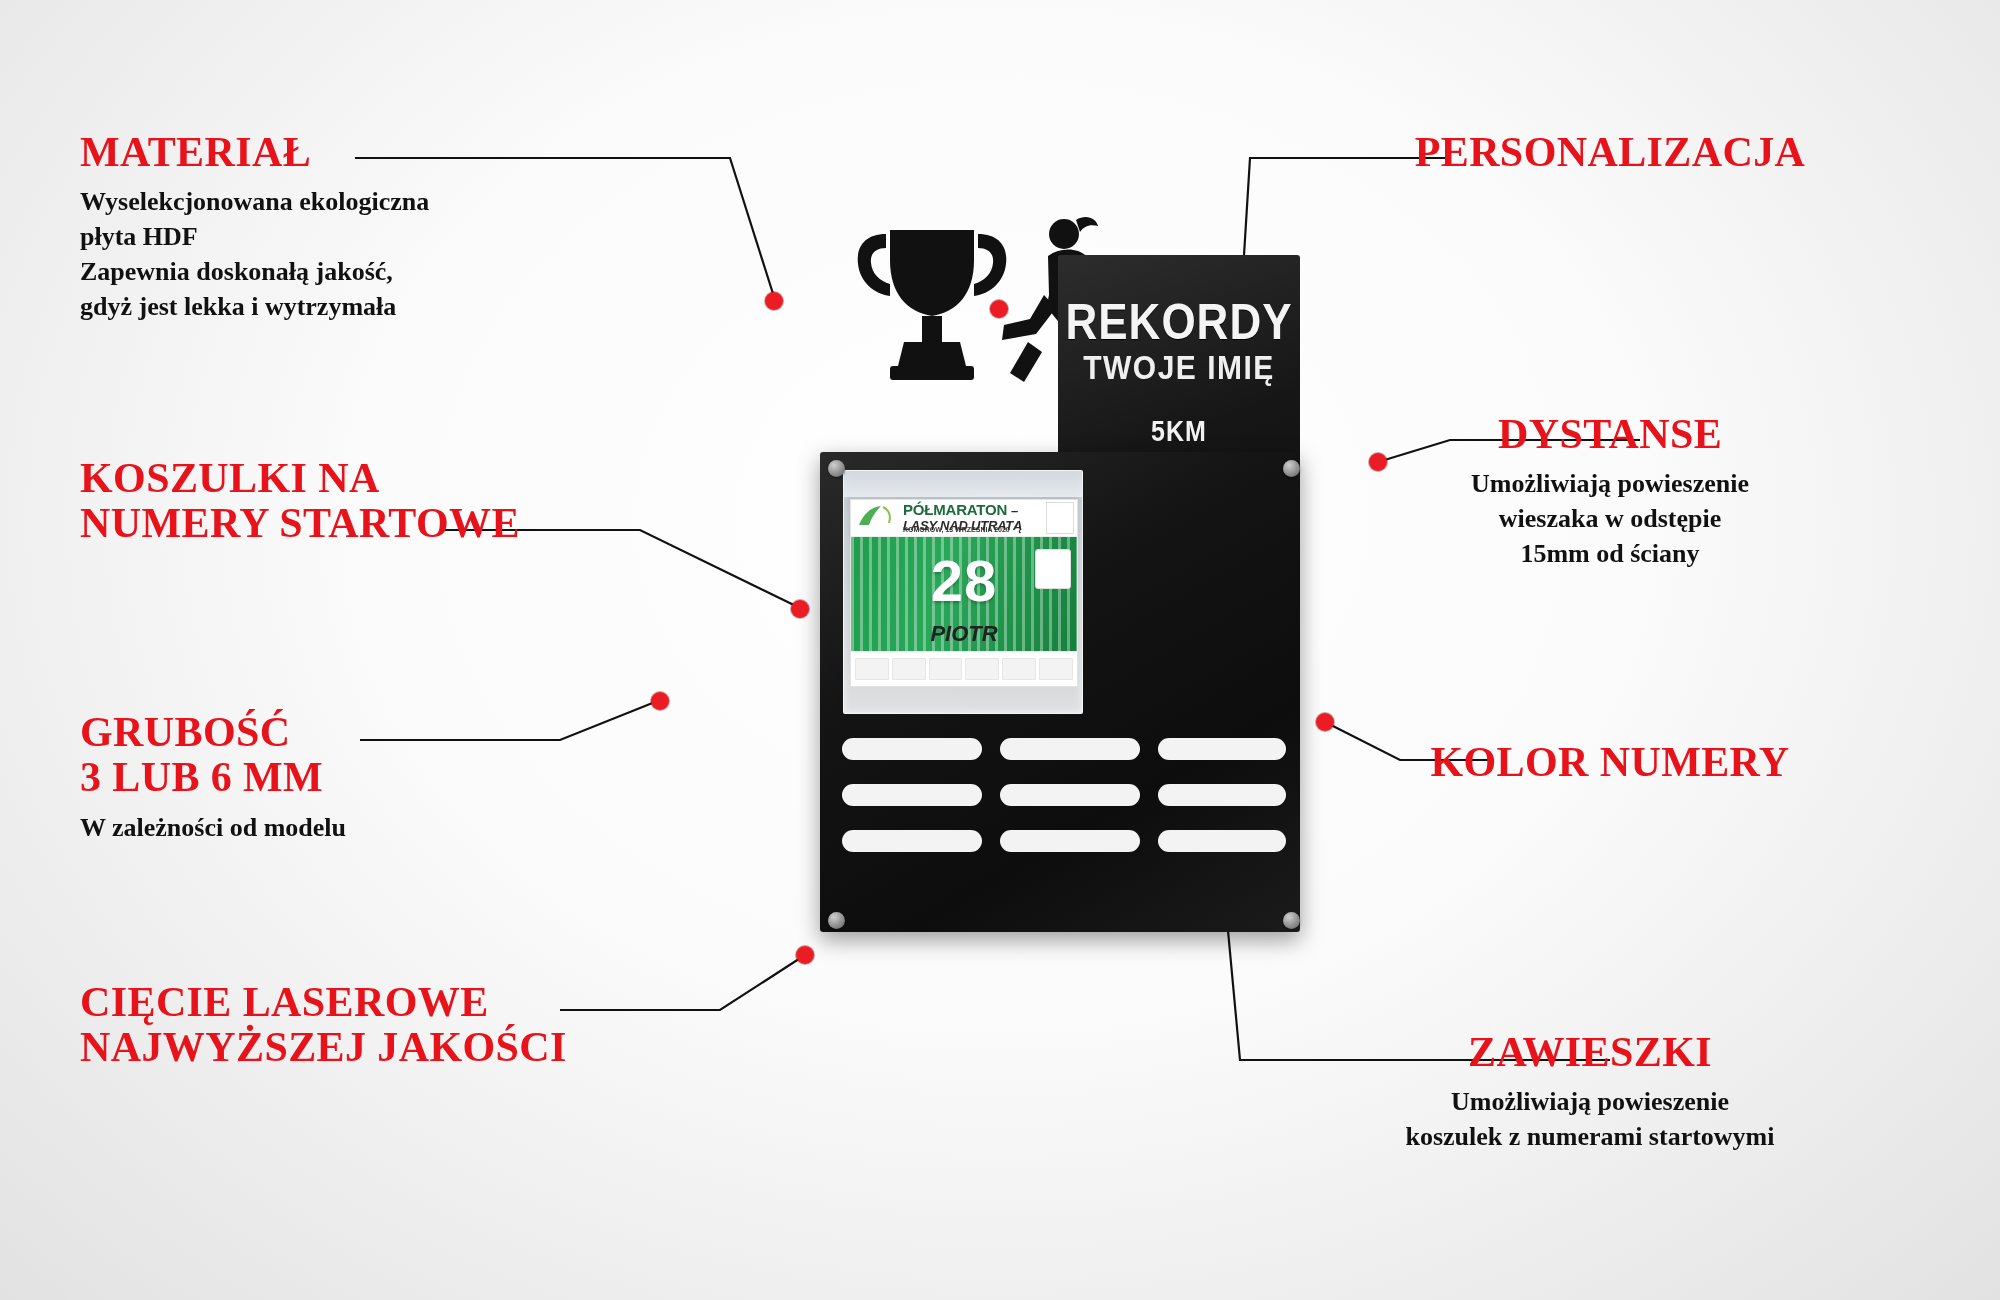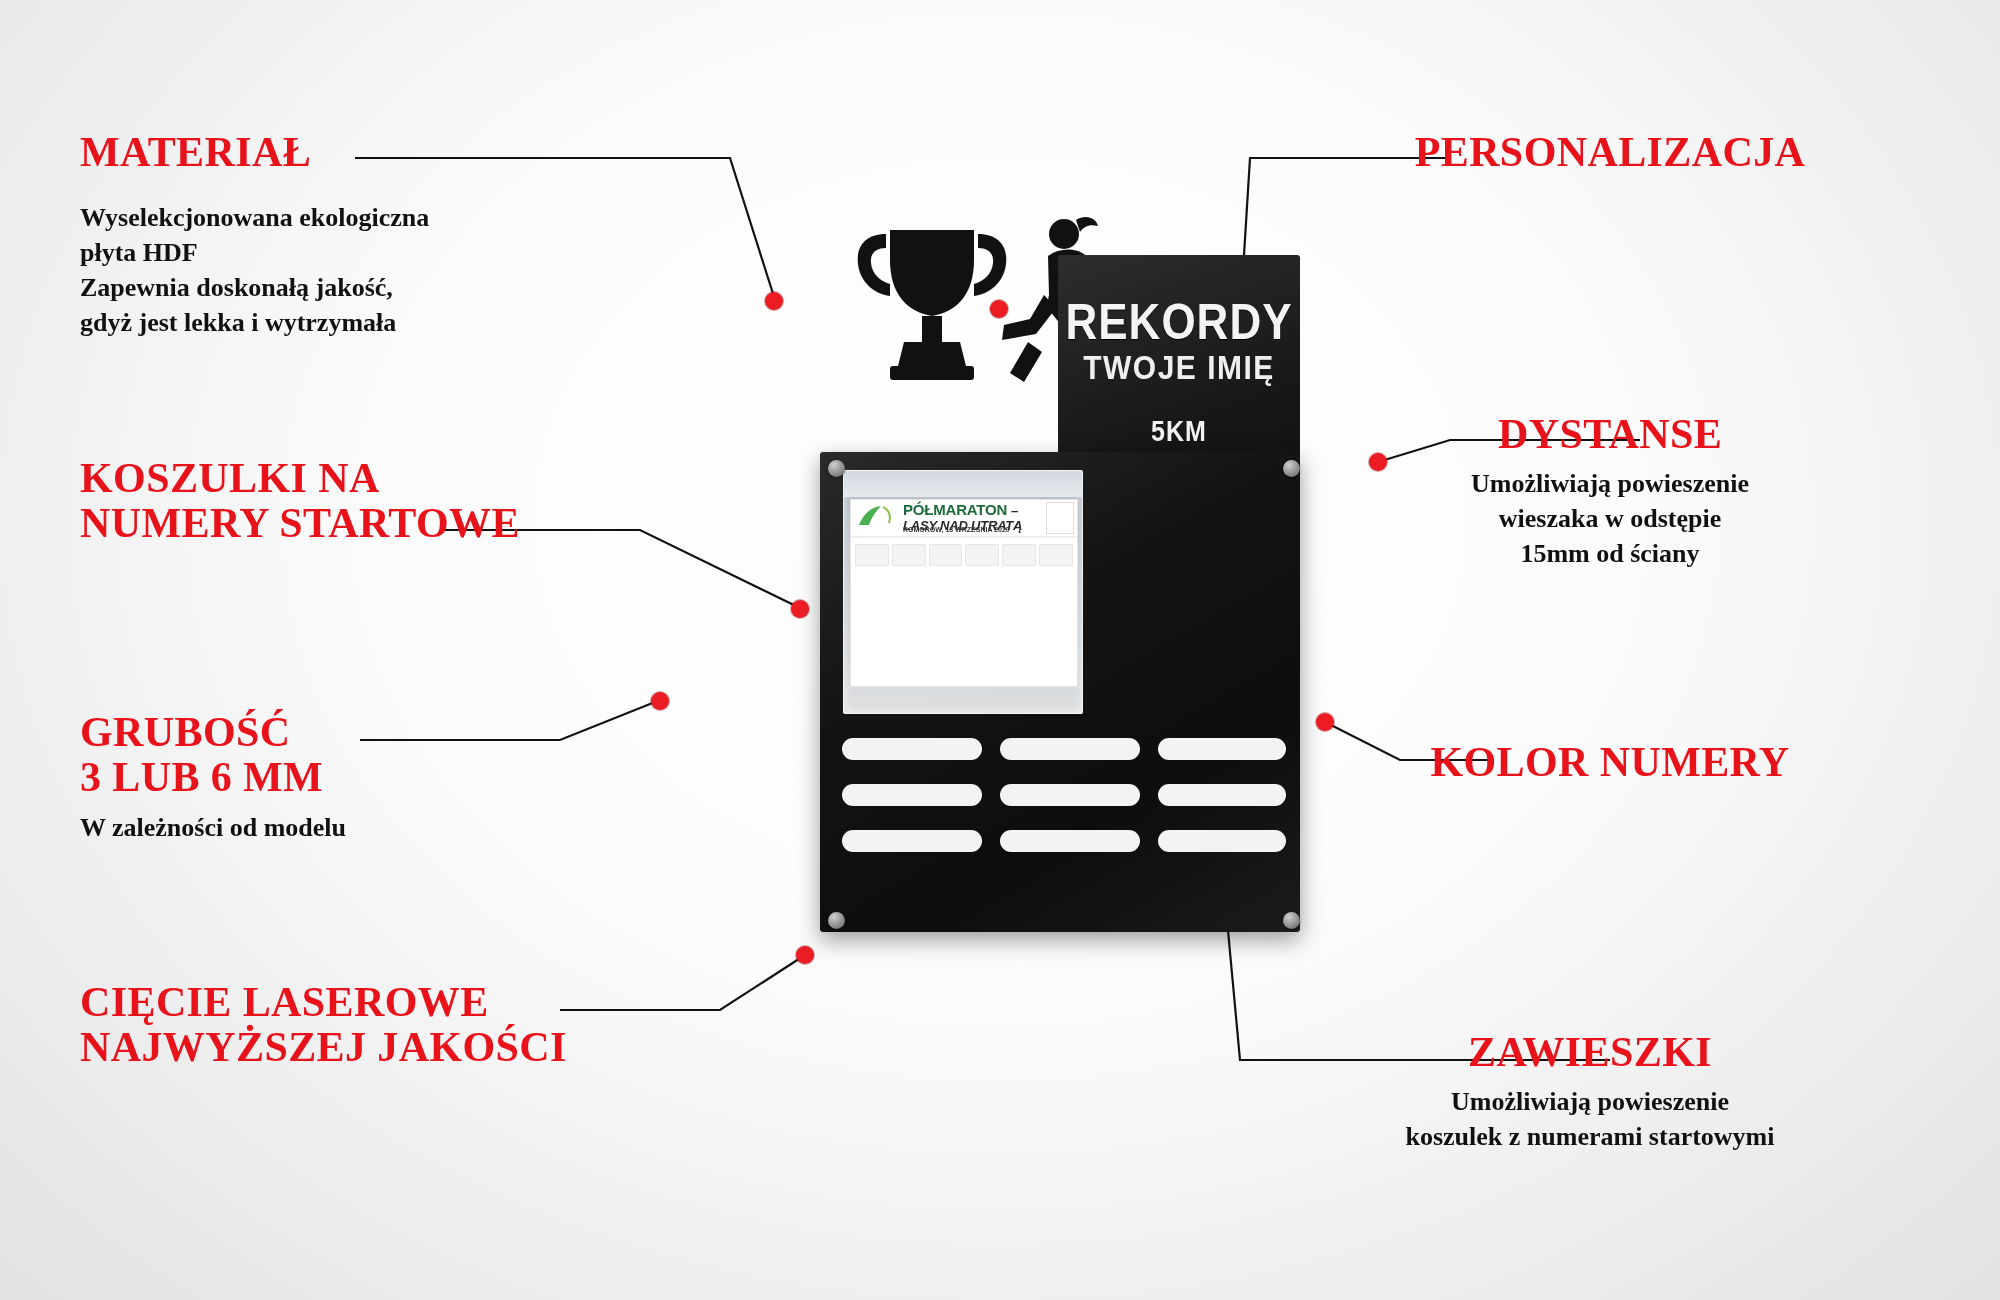--- a/index.html
+++ b/index.html
@@ -237,20 +237,25 @@
             <path d="M4 22 C10 8 18 4 26 3 C20 9 16 16 14 22 Z" fill="#4caf50"></path>
             <path d="M28 4 C34 7 36 13 34 20" stroke="#8bc34a" stroke-width="2" fill="none"></path>
           </svg>
           <div class="mtitle">
             <span>PÓŁMARATON</span>
             <em>– LASY NAD UTRATĄ</em>
           </div>
           <div class="mdate">KOMORÓW, 13 WRZEŚNIA 2020</div>
           <div class="logo-right"></div>
         </div>
+        <div class="bib-mid">
+          <div class="bib-num">28</div>
+          <div class="bib-badge"></div>
+          <div class="bib-name">PIOTR</div>
+        </div>
         <div class="bib-foot">
           <div class="spon"></div>
           <div class="spon"></div>
           <div class="spon"></div>
           <div class="spon"></div>
           <div class="spon"></div>
           <div class="spon"></div>
         </div>
       </div>
     </div>
@@ -276,21 +281,21 @@
   <div class="dot" style="left:765px;top:292px;"></div>
   <div class="dot" style="left:990px;top:300px;"></div>
   <div class="dot" style="left:1369px;top:453px;"></div>
   <div class="dot" style="left:791px;top:600px;"></div>
   <div class="dot" style="left:651px;top:692px;"></div>
   <div class="dot" style="left:1316px;top:713px;"></div>
   <div class="dot" style="left:796px;top:946px;"></div>
 
   <div class="ann left" style="left:80px;top:130px;width:520px;">
     <div class="title t-42">MATERIAŁ</div>
-    <div class="body b-26" style="margin-top:26px;">Wyselekcjonowana ekologiczna
+    <div class="body b-26" style="margin-top:10px;">Wyselekcjonowana ekologiczna
 płyta HDF
 Zapewnia doskonałą jakość,
 gdyż jest lekka i wytrzymała</div>
   </div>
 
   <div class="ann left" style="left:80px;top:456px;width:560px;">
     <div class="title t-42">KOSZULKI NA
 NUMERY STARTOWE</div>
   </div>
 

